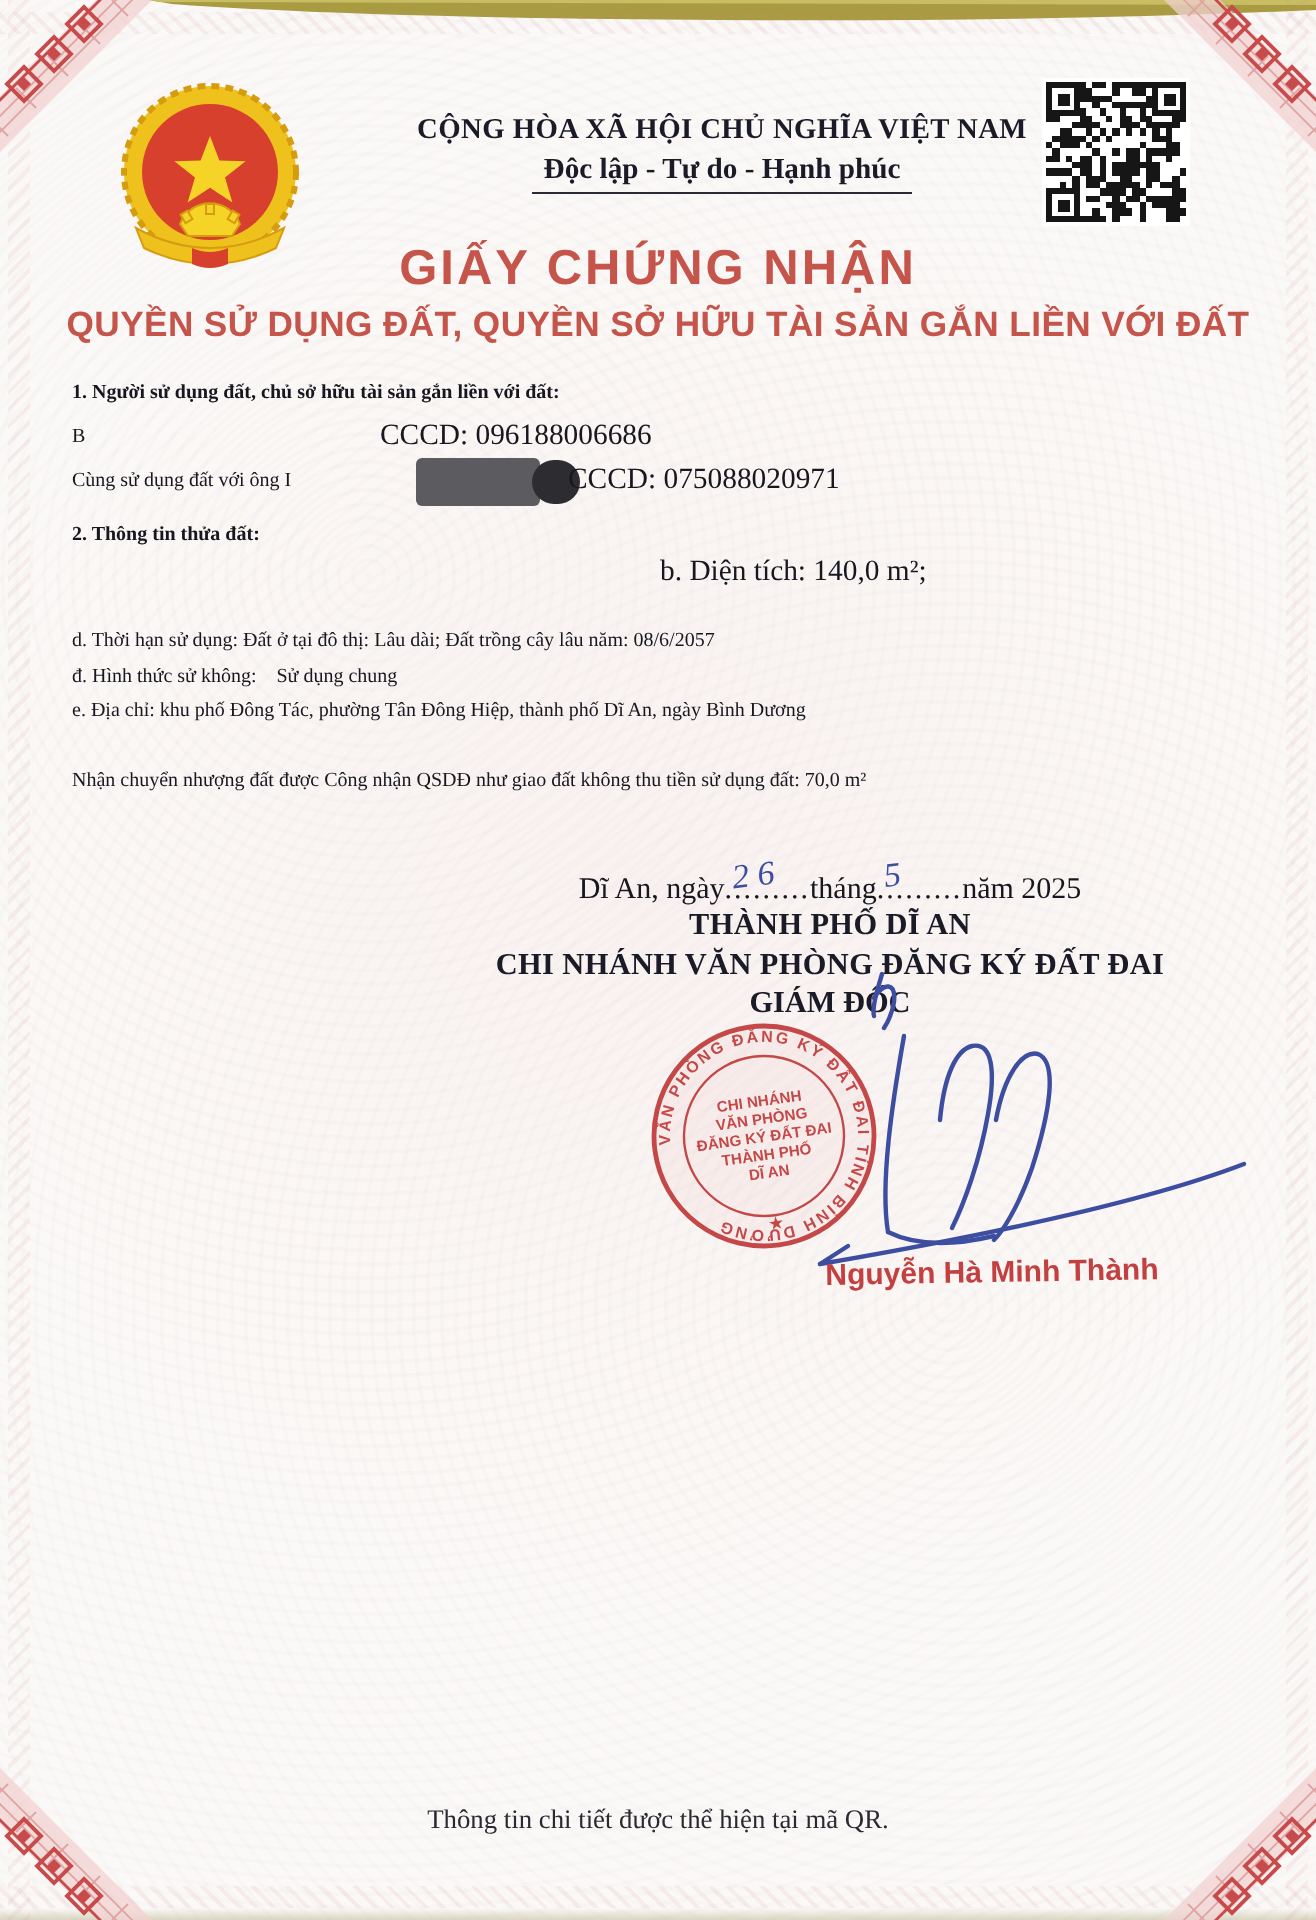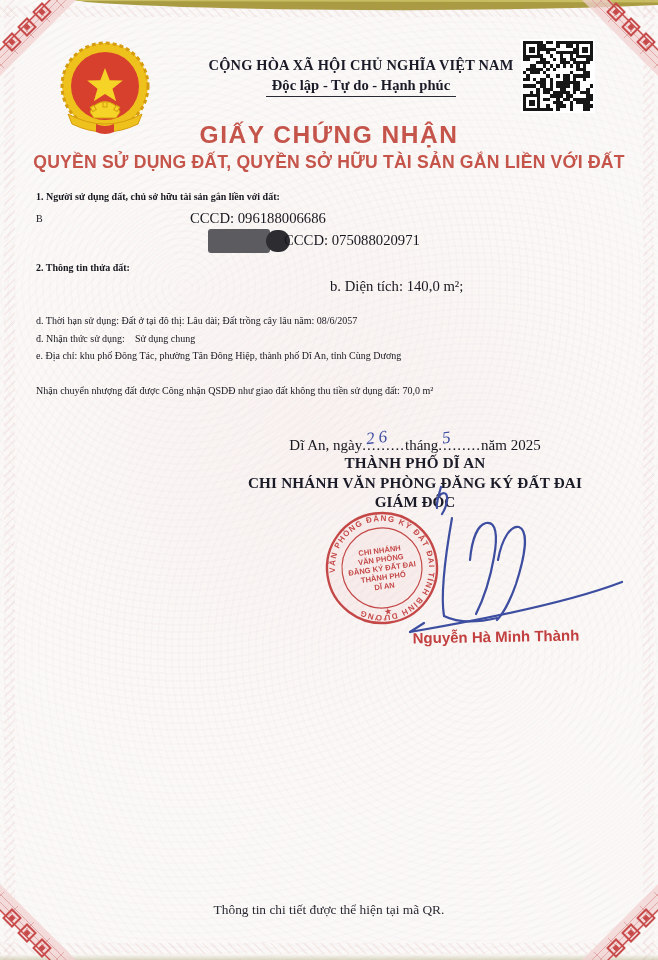--- a/index.html
+++ b/index.html
@@ -585,29 +585,30 @@
     <div class="finder" id="f-tr"></div>
     <div class="finder" id="f-bl"></div>
   </div>
 
   <div id="title2" class="abs">QUYỀN SỬ DỤNG ĐẤT, QUYỀN SỞ HỮU TÀI SẢN GẮN LIỀN VỚI ĐẤT</div>
   <div id="title1" class="abs">GIẤY CHỨNG NHẬN</div>
 
   <div class="abs line bold" style="top:188px;">1. Người sử dụng đất, chủ sở hữu tài sản gắn liền với đất:</div>
   <div class="abs line" style="top:210px;">B</div>
   <div class="abs" style="left:190px;top:210px;font-size:14.7px;">CCCD: 096188006686</div>
+  <div class="abs line" style="top:232px;">Cùng sử dụng đất với ông I</div>
   <div id="blob1" class="abs"></div>
   <div id="blob2" class="abs"></div>
   <div class="abs" style="left:284px;top:232px;font-size:14.7px;">CCCD: 075088020971</div>
 
   <div class="abs line bold" style="top:259px;">2. Thông tin thửa đất:</div>
   <div class="abs" style="left:330px;top:278px;font-size:14.7px;">b. Diện tích: 140,0 m²;</div>
   <div class="abs line" style="top:312px;">d. Thời hạn sử dụng: Đất ở tại đô thị: Lâu dài; Đất trồng cây lâu năm: 08/6/2057</div>
-  <div class="abs line" style="top:330px;">đ. Nhận thức sử dụng:    Sử dụng chung</div>
-  <div class="abs line" style="top:347px;">e. Địa chỉ: khu phố Đông Tác, phường Tân Đông Hiệp, thành phố Dĩ An, tỉnh Cùng Dương</div>
+  <div class="abs line" style="top:330px;">đ. Hình thức sử không:    Sử dụng chung</div>
+  <div class="abs line" style="top:347px;">e. Địa chỉ: khu phố Đông Tác, phường Tân Đông Hiệp, thành phố Dĩ An, ngày Bình Dương</div>
   <div class="abs line" style="top:382px;">Nhận chuyển nhượng đất được Công nhận QSDĐ như giao đất không thu tiền sử dụng đất: 70,0 m²</div>
 
 
   <div id="sign-block" class="abs">
     <div id="date-line">
       <span>Dĩ An, ngày</span><span class="hand"><span class="dots">.........</span><span class="ink">2 6</span></span><span>tháng</span><span class="hand"><span class="dots">.........</span><span class="ink">5</span></span><span>năm 2025</span>
     </div>
     <div class="office" style="margin-top:0;">THÀNH PHỐ DĨ AN</div>
     <div class="office">CHI NHÁNH VĂN PHÒNG ĐĂNG KÝ ĐẤT ĐAI</div>
     <div id="role-row">GIÁM ĐỐC</div>

